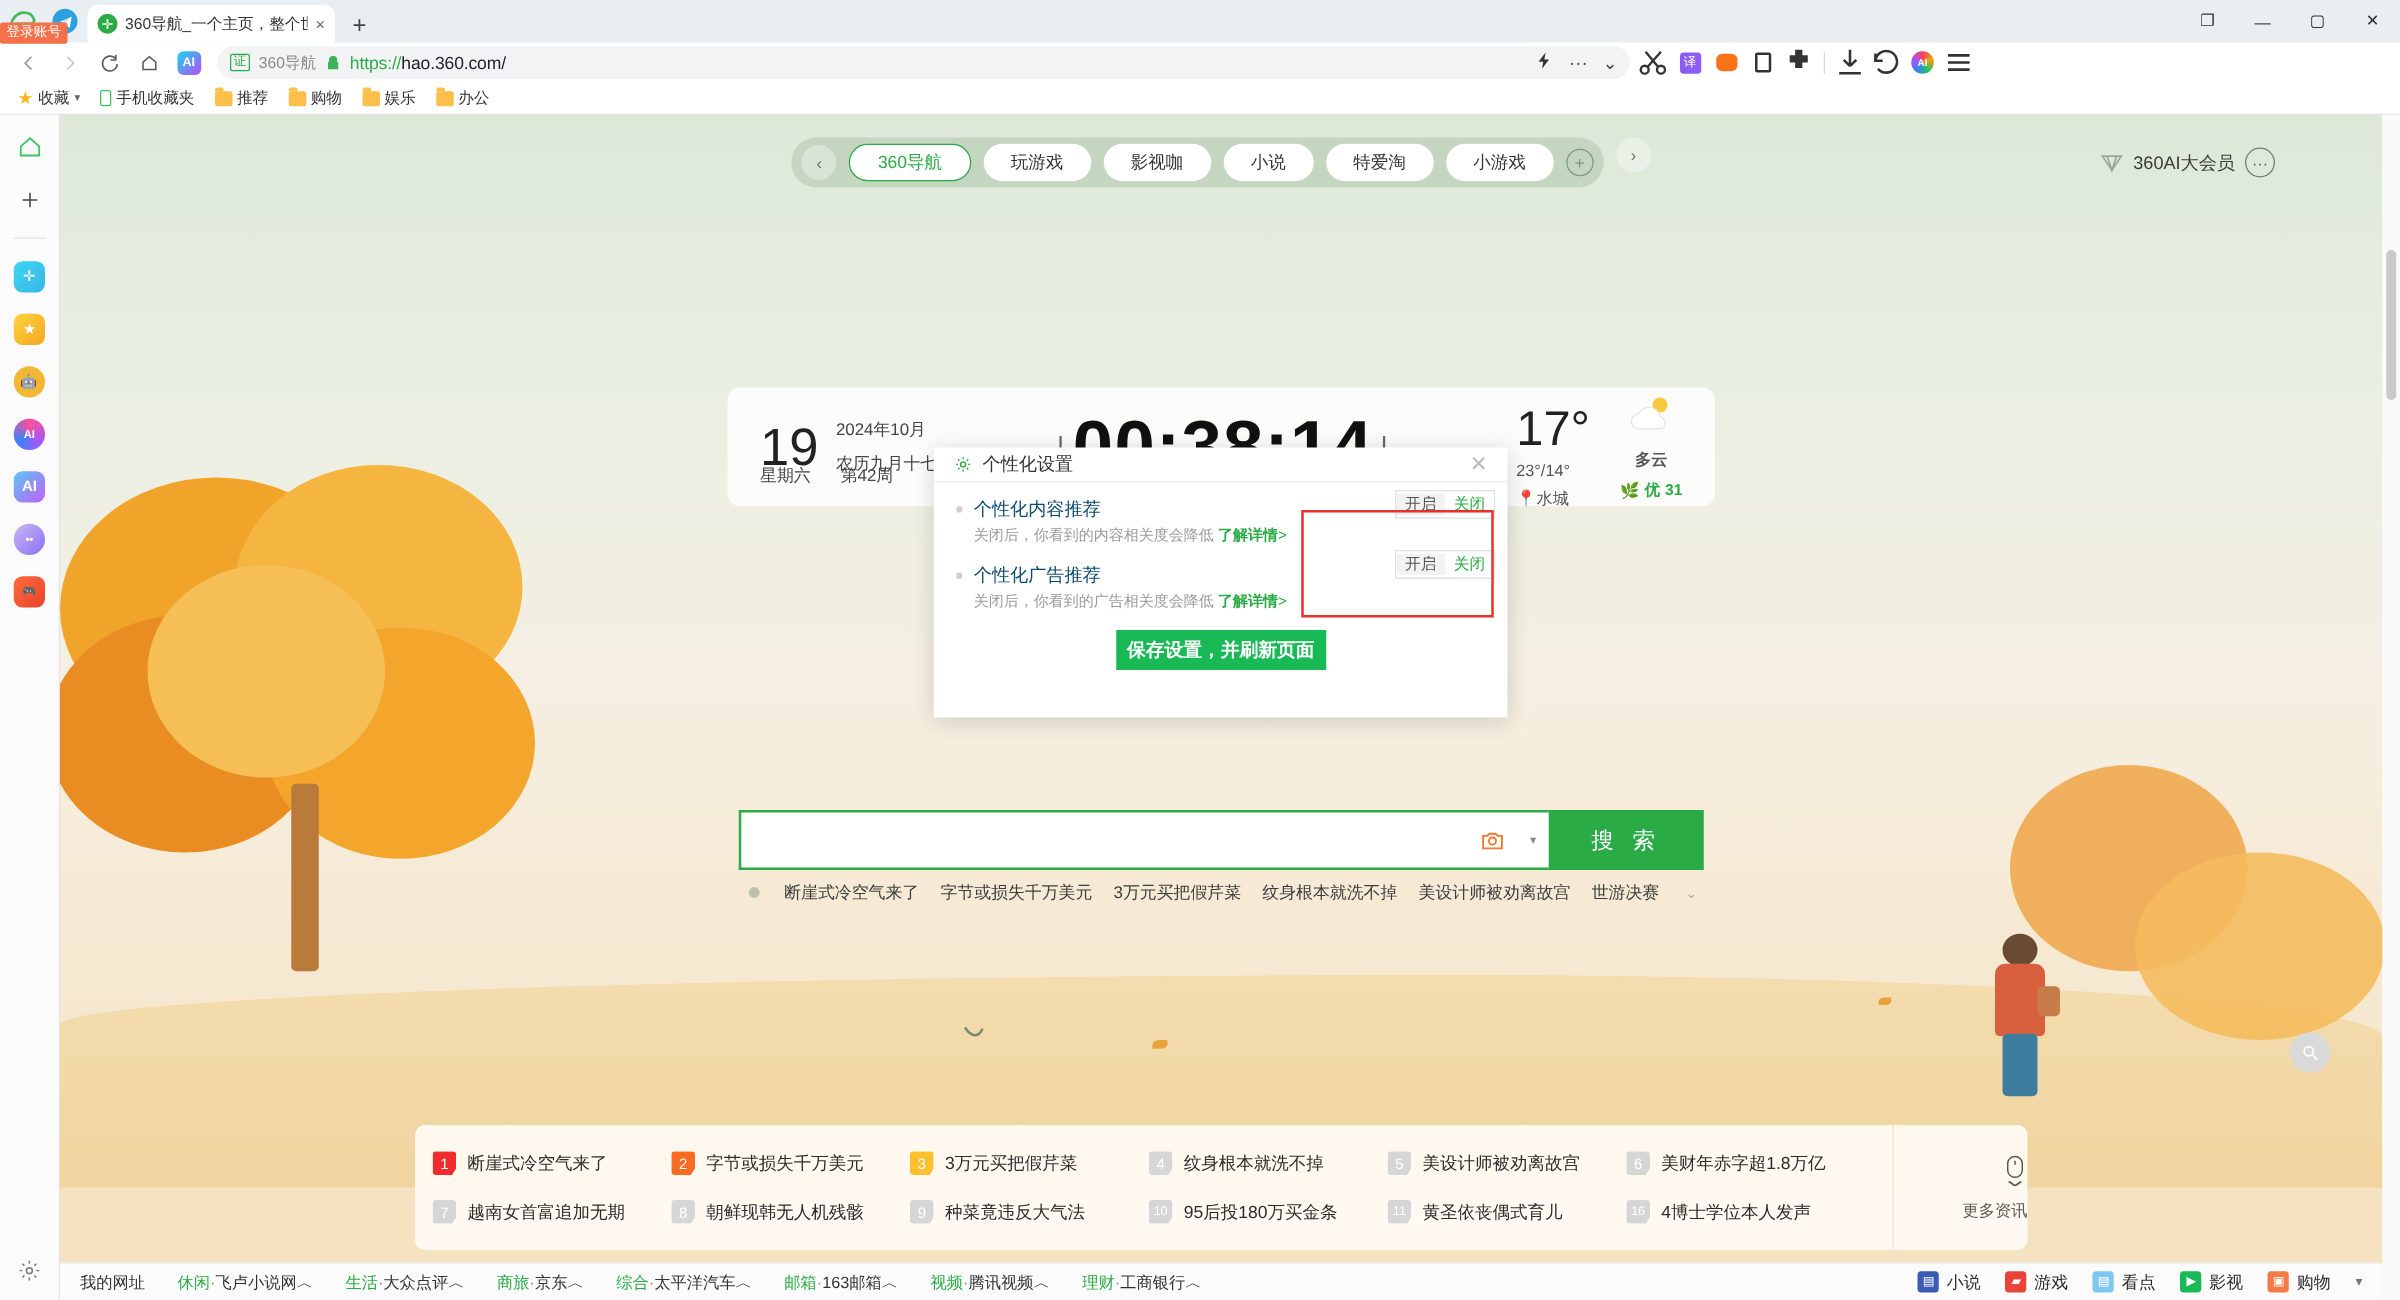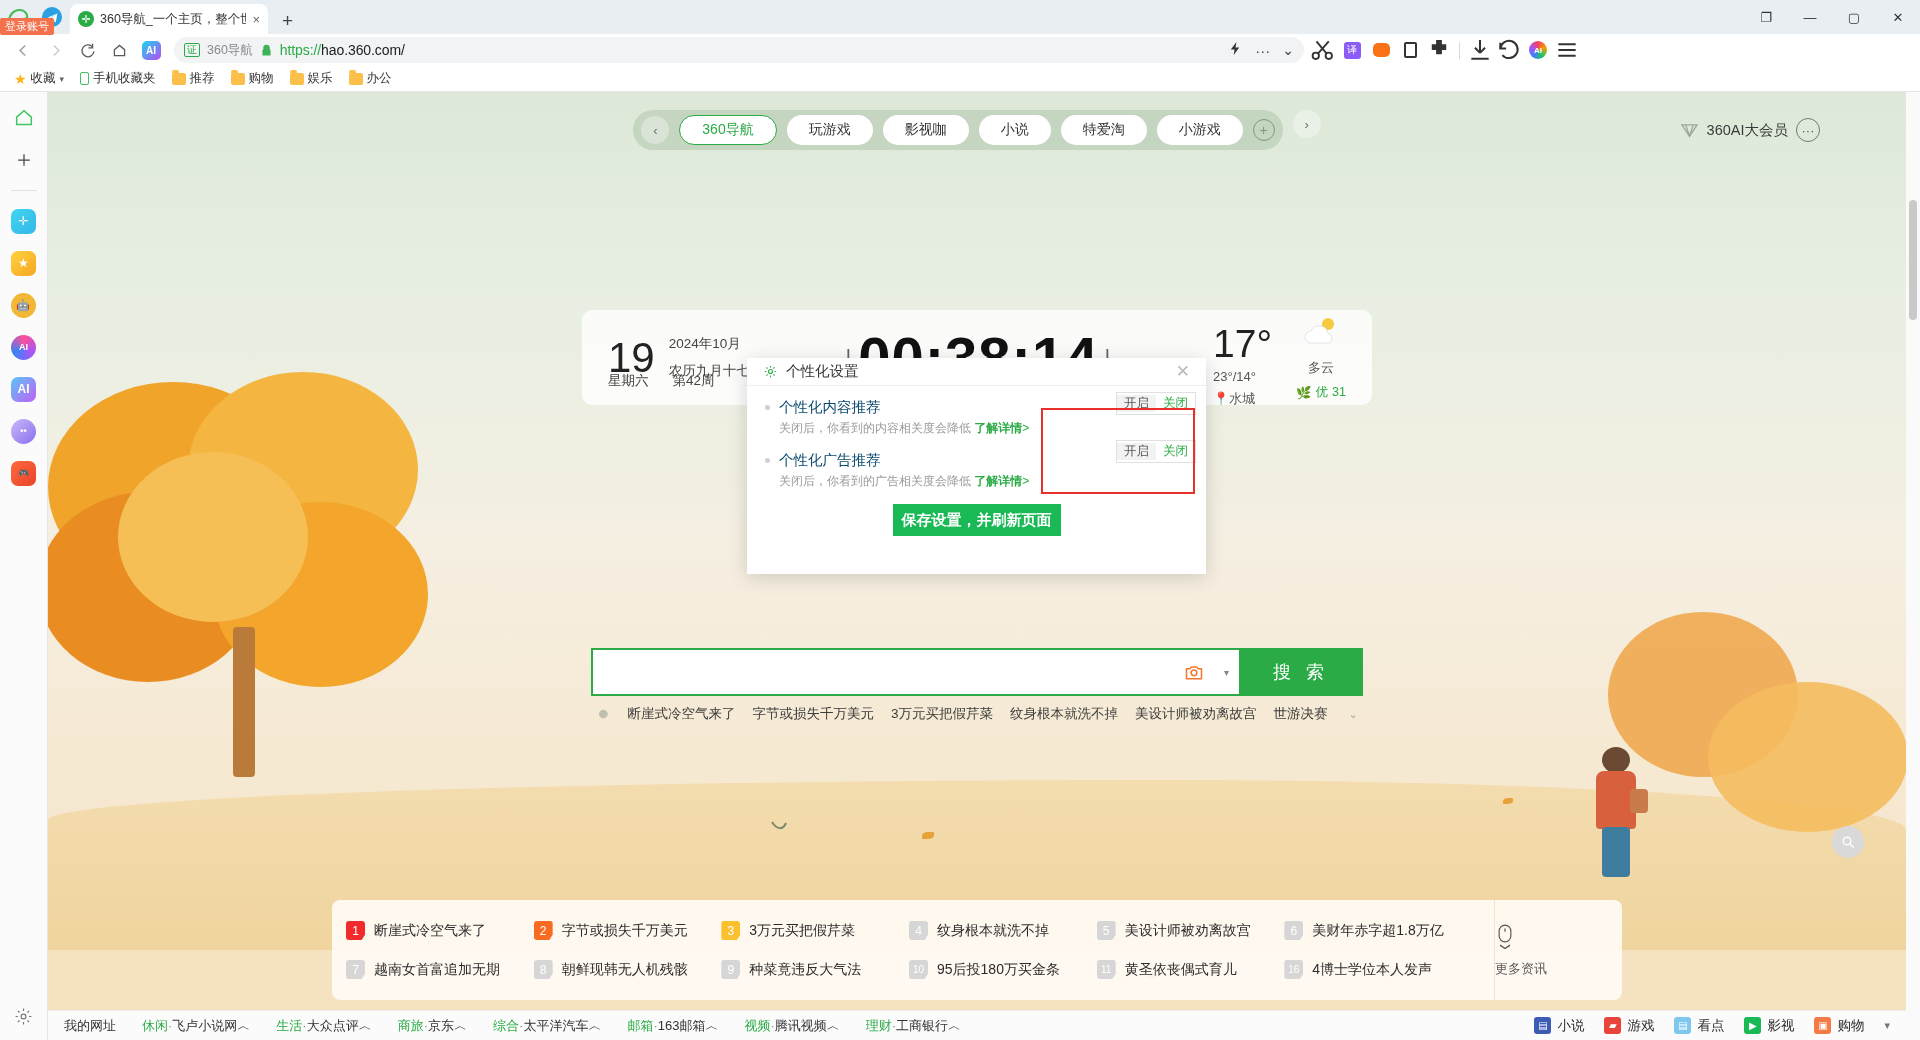--- a/index.html
+++ b/index.html
@@ -115,21 +115,21 @@
   .dw-card { position:absolute; left:50%; transform:translateX(-50%); top:218px; width:790px; height:95px;
              background:rgba(255,255,255,0.82); border-radius:10px; display:flex; align-items:center;
              padding:0 26px; z-index:4;}
   .dw-day { font-size:42px; color:#222; font-weight:300; line-height:1; margin-right:14px;}
   .dw-col { display:flex;flex-direction:column; gap:9px; font-size:13.5px; color:#444; }
   .dw-clock { flex:1; display:flex; align-items:center; justify-content:center; font-size:58px; font-weight:600; color:#111; letter-spacing:1px;}
   .dw-clock .brk { font-size:22px; font-weight:300; color:#666; margin:0 6px; align-self:center;}
   .dw-temp { font-size:39px; color:#222; font-weight:400; line-height:1;margin-top:16px;}
   .dw-right { display:flex; flex-direction:column; gap:6px; align-items:flex-start; margin-left:6px;}
   .dw-sub { font-size:13px;color:#555;}
-  .dw-w2 { display:flex;flex-direction:column;align-items:center;gap:7px;margin-left:24px;}
+  .dw-w2 { display:flex;flex-direction:column;align-items:center;gap:7px;margin-left:24px;font-weight:bold;}
   .aq { color:#2aab45; font-size:12.5px; display:flex;align-items:center;gap:4px;}
 
   
   .srch { position:absolute; left:50%; transform:translateX(-50%); top:556px; width:772px; height:48px; display:flex; z-index:4;}
   .srch-in { flex:1; background:#fff; border:2px solid #2aab45; border-right:none; display:flex; align-items:center; padding:0 14px; }
   .srch-in input { border:none; outline:none; width:100%; font-size:15px; font-family:inherit;}
   .srch-cam { width:26px;height:26px; display:flex;align-items:center;justify-content:center;}
   .srch-caret { color:#888; font-size:10px; padding:0 10px 0 4px; background:#fff; border:2px solid #2aab45; border-left:none;border-right:none; display:flex;align-items:center;}
   .srch-btn { width:124px; background:#2aab45; color:#fff; font-size:18px; letter-spacing:5px;
               display:flex;align-items:center;justify-content:center; cursor:pointer;}
@@ -141,21 +141,21 @@
 
   
   .news { position:absolute; left:50%; transform:translateX(-50%); bottom:40px; width:1290px; height:100px;
           background:rgba(255,251,244,0.93); border-radius:8px; display:flex; z-index:4; }
   .news-grid { flex:1; display:grid; grid-template-columns:repeat(6,1fr); grid-template-rows:1fr 1fr; padding:14px 22px 14px 14px; row-gap:6px;}
   .nitem { display:flex; align-items:center; gap:9px; cursor:pointer; }
   .rank { width:19px;height:19px;border-radius:3px 3px 3px 3px; color:#fff; font-size:12px;
           display:flex;align-items:center;justify-content:center; flex:0 0 auto;
           clip-path: polygon(0 0, 100% 0, 100% 72%, 82% 100%, 0 100%);}
   .nitem span.txt { font-size:14px; color:#2c2c2c; white-space:nowrap;}
-  .news-more { width:128px; border-left:1px solid #f0e3cf; display:flex;flex-direction:column;align-items:flex-start;justify-content:center;gap:8px; cursor:pointer;}
+  .news-more { width:108px; border-left:1px solid #f0e3cf; display:flex;flex-direction:column;align-items:flex-end;justify-content:center;gap:8px; cursor:pointer;}
   .news-more .lbl{font-size:13px;color:#5a5a5a;}
 
   .zoom-fab { position:absolute; right:42px; bottom:182px; width:32px;height:32px;border-radius:50%;
               background:#d9d9d9; display:flex;align-items:center;justify-content:center; color:#fff; z-index:6;cursor:pointer;}
 
   
   .botbar { position:absolute; left:0; right:0; bottom:0; height:30px; background:#fbfbfb; border-top:1px solid #ececec;
             display:flex; align-items:center; padding:0 16px; gap:26px; font-size:13px; z-index:8;}
   .botbar a { text-decoration:none; color:#333; cursor:pointer; white-space:nowrap;}
   .bl-cat { color:#2aab45; }

